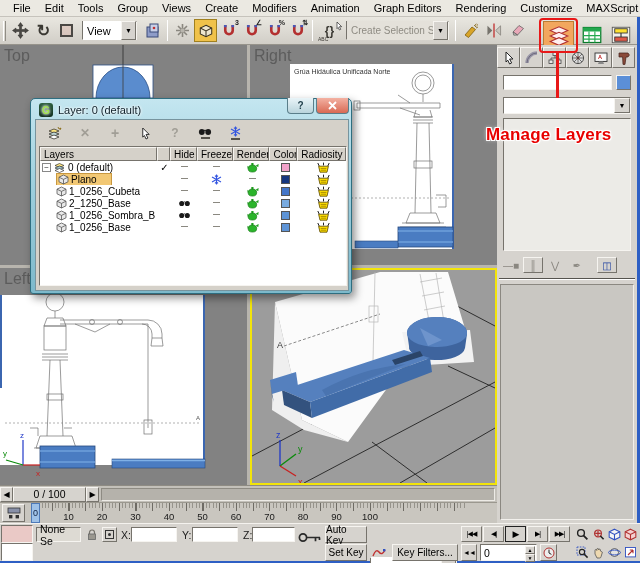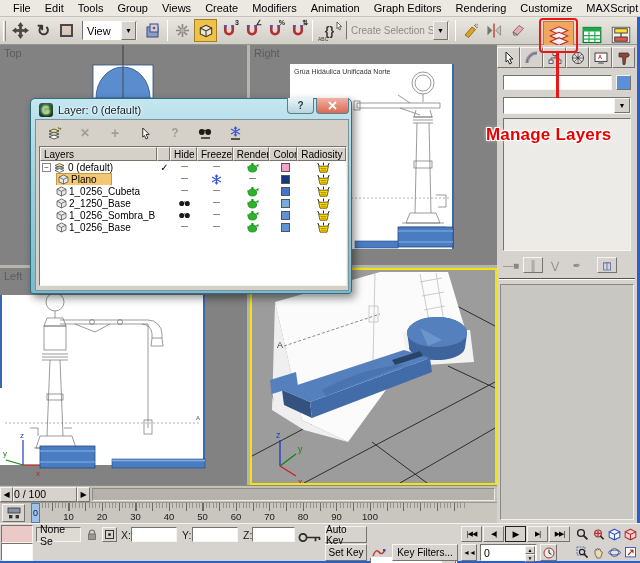--- a/index.html
+++ b/index.html
@@ -27,21 +27,21 @@
   .dd .arrowbtn { width:15px; height:19px; display:flex; align-items:center; justify-content:center; font-size:7px; }
   .kbd-override { background:#F0C24A; border:1px solid #A08020; }
   .layers-btn { position:absolute; left:543px; top:21px; width:31px; height:29px;
                 background:#F2A75E; border:1px solid #B97B34; display:flex; align-items:center; justify-content:center; }
   .curve-btn { position:absolute; left:580px; top:23px; width:24px; height:24px; }
   .schem-btn { position:absolute; left:608px; top:23px; width:26px; height:24px; }
   .sup { position:absolute; right:1px; top:0; font-size:7px; font-weight:bold; color:#222; }
 
   
   .viewport { position:absolute; background:#828282; overflow:hidden; }
-  .vp-label { position:absolute; left:4px; top:2px; color:#5C5C5C; font-size:11px; z-index:3; }
+  .vp-label { position:absolute; left:4px; top:2px; color:#5C5C5C; font-size:16px; z-index:3; }
   #vp-top   { left:0;   top:45px;  width:247px; height:220px; }
   #vp-right { left:250px; top:45px;  width:247px; height:220px; }
   #vp-left  { left:0;   top:268px; width:247px; height:217px; }
   #vp-persp { left:250px; top:268px; width:247px; height:217px; border:2px solid #F2E40A; }
   .vdiv { position:absolute; background:#B8B5AE; }
 
   
   .cmdpanel { position:absolute; left:497px; top:45px; width:140px; height:478px; background:#D6D3CE; }
   .cp-tabs { position:absolute; left:0; top:2px; width:140px; height:22px; display:flex; }
   .cp-tab { width:23px; height:21px; border:1px solid; border-color:#F6F4F0 #76736C #76736C #F6F4F0;
@@ -58,21 +58,21 @@
                 border:1px solid; border-color:#8B8881 #F2F0EC #F2F0EC #8B8881; }
 
   
   .edge-right { position:absolute; left:637px; top:17px; width:3px; height:546px; background:#2E5FC4; }
   .edge-bottom { position:absolute; left:0; top:560px; width:640px; height:3px; background:#2E5FC4; }
 
   
   .timeslider { position:absolute; left:0; top:485px; width:497px; height:17px; background:#C3C0B9;
                 border-top:1px solid #8E8B83; display:flex; align-items:center; }
   .ts-nav { width:13px; height:15px; font-size:8px; display:flex; align-items:center; justify-content:center; }
-  .ts-handle { width:64px; height:15px; display:flex; align-items:center; justify-content:flex-start; font-size:10.5px; }
+  .ts-handle { width:73px; height:15px; display:flex; align-items:center; justify-content:center; font-size:10.5px; }
   .ts-track { flex:1; height:13px; margin:0 2px; background:#B5B2AB; border:1px solid; border-color:#8E8B83 #EDEBE6 #EDEBE6 #8E8B83; }
 
   .trackbar { position:absolute; left:0; top:502px; width:497px; height:21px; background:#C9C6BF; border-top:1px solid #9B988F; }
   .tb-btn { position:absolute; left:2px; top:1px; width:23px; height:18px; display:flex; align-items:center; justify-content:center; }
   .ruler { position:absolute; left:28px; top:0; width:469px; height:21px;
            background-image:
              repeating-linear-gradient(90deg,#6E6B64 0 1px,transparent 1px 16.75px),
              repeating-linear-gradient(90deg,#96938B 0 1px,transparent 1px 3.35px);
            background-size:430px 8px,430px 5px; background-position:7px 0; background-repeat:no-repeat; }
   .ruler-num { position:absolute; top:8px; transform:translateX(-50%); font-size:9.5px; color:#1A1A1A; }

